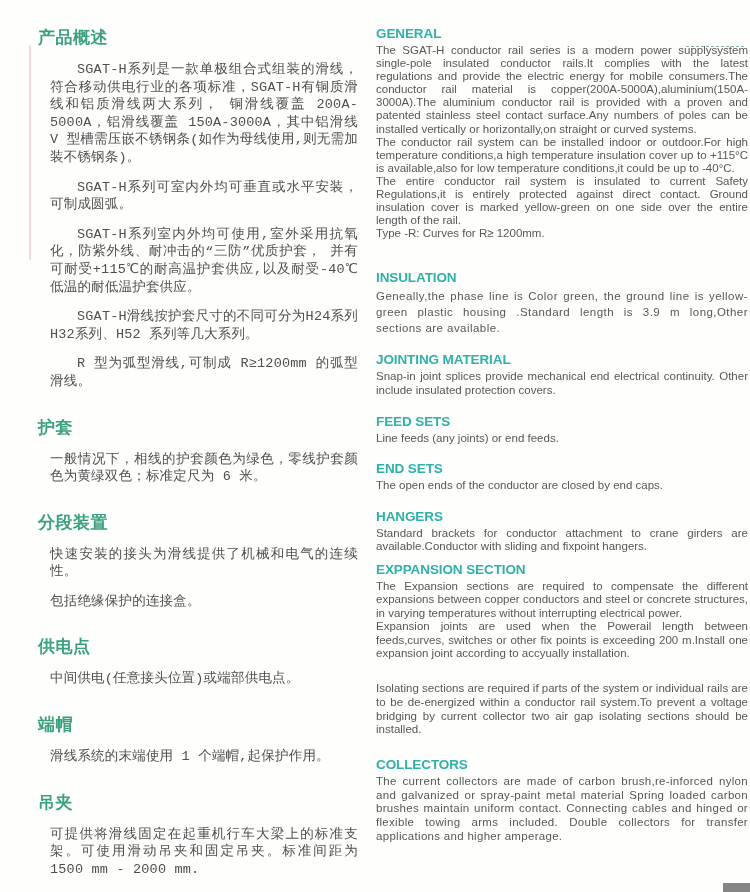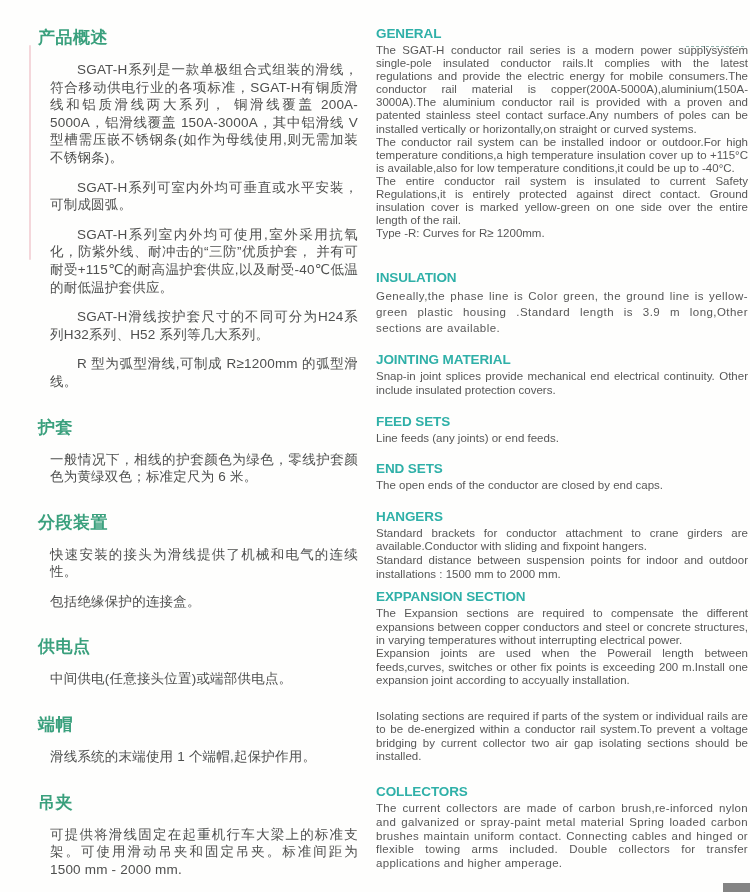--- a/index.html
+++ b/index.html
@@ -11,21 +11,21 @@
     overflow:hidden;
     font-family:"Liberation Sans","DejaVu Sans",sans-serif;
     box-sizing:border-box;
     padding:26px 0 0 0;
   }
   .cols{display:flex;align-items:flex-start;}
   .col-left{width:332px;margin-left:38px;}
   .col-right{width:372px;margin-left:6px;}
 
   
-  .col-left .sec{margin-top:25px;}
+  .col-left .sec{margin-top:25px;font-family:Liberation Mono, monospace;}
   .col-left .sec:first-child{margin-top:0;}
   .col-left h2{
     margin:0 0 5px 0;
     font-size:17px;font-weight:bold;
     color:#3aa07d;letter-spacing:.5px;
   }
   .col-left p{
     margin:12px;
     font-size:13.5px;line-height:17.6px;
     color:#4e4f4e;
@@ -156,21 +156,20 @@
       </section>
 
       <section class="sec">
         <h2>END SETS</h2>
         <p>The open ends of the conductor are closed by end caps.</p>
       </section>
 
       <section class="sec">
         <h2>HANGERS</h2>
         <p>Standard brackets for conductor attachment to crane girders are available.Conductor with sliding and fixpoint hangers.</p>
-        <p>Standard distance between suspension points for indoor and outdoor installations : 1500 mm to 2000 mm.</p>
       </section>
 
       <section class="sec sec-expansion">
         <h2>EXPPANSION SECTION</h2>
         <p>The Expansion sections are required to compensate the different expansions between copper conductors and steel or concrete structures, in varying temperatures without interrupting electrical power.</p>
         <p>Expansion joints are used when the Powerail length between feeds,curves, switches or other fix points is exceeding 200 m.Install one expansion joint according to accyually installation.</p>
       </section>
 
       <section class="sec sec-isolating">
         <p>Isolating sections are required if parts of the system or individual rails are to be de-energized  within a conductor rail system.To prevent a voltage bridging by current collector two air gap isolating sections should be installed.</p>

